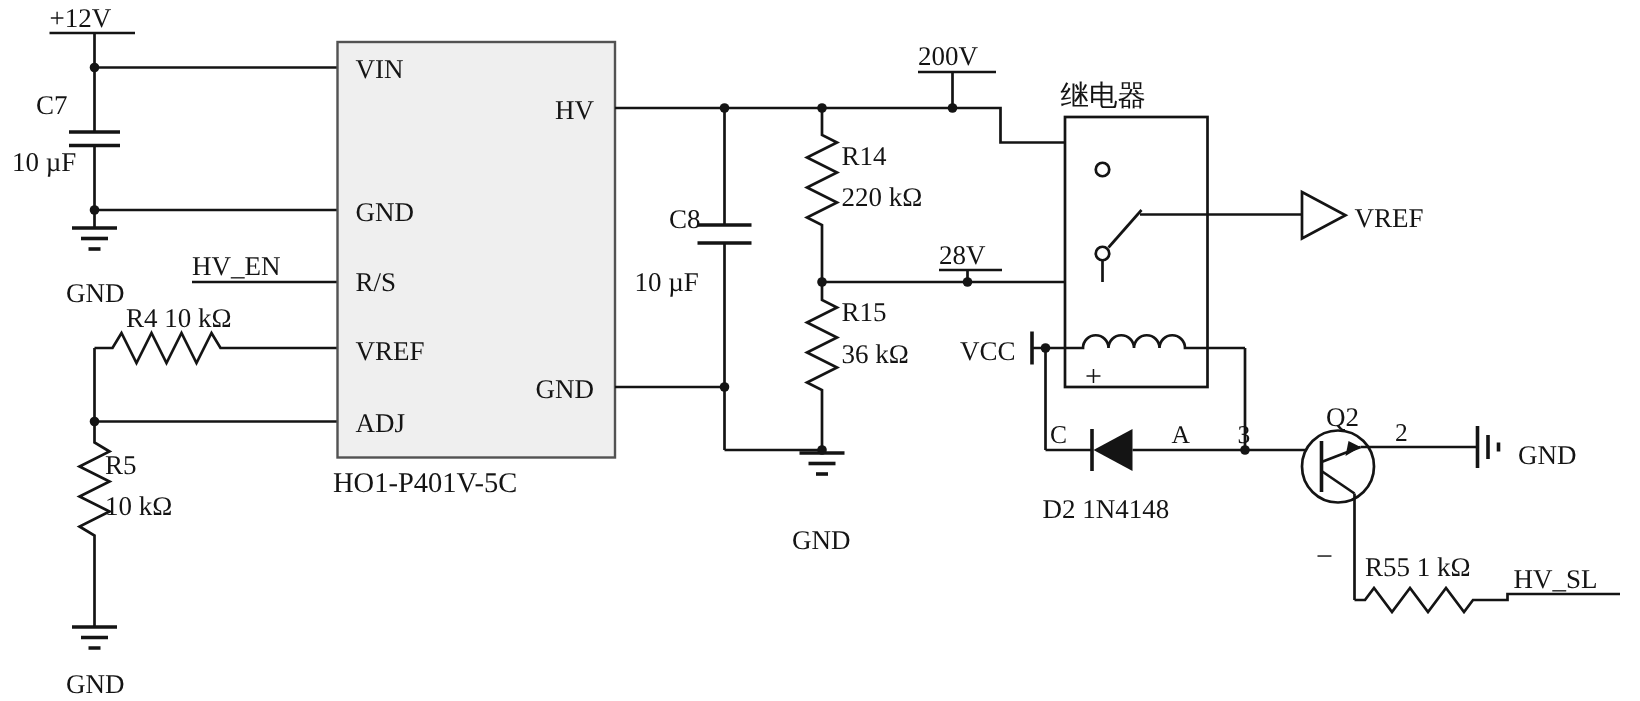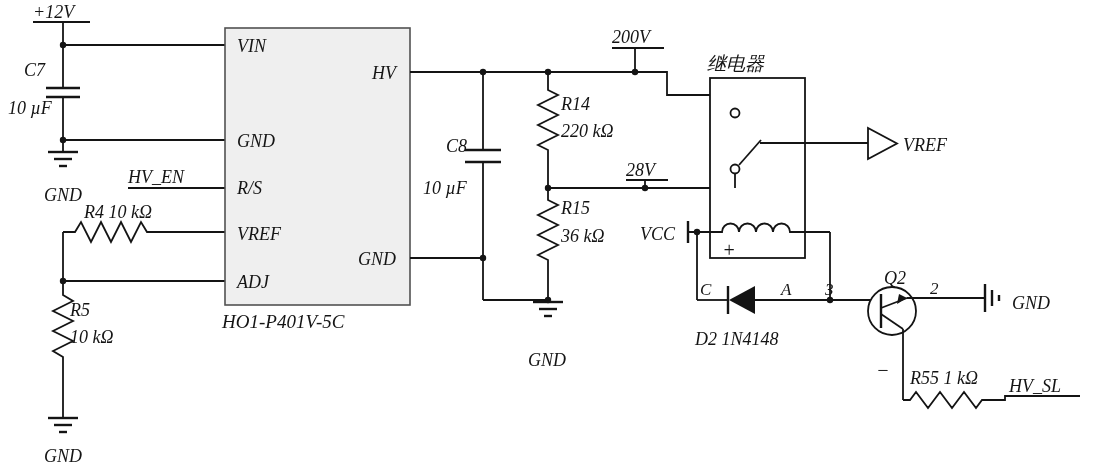--- a/index.html
+++ b/index.html
@@ -1,16 +1,16 @@
 <!DOCTYPE html>
 <html><head>
 <meta charset="utf-8">
 <style>
   html, body { margin: 0; padding: 0; background: #ffffff; }
-  .stage { width: 1093px; height: 467px; background: #ffffff; position: relative; font-style: italic; }
+  .stage { width: 1093px; height: 467px; background: #ffffff; position: relative; }
   svg { display: block; }
   .lbl {
     font-family: "Liberation Serif", "DejaVu Serif", serif;
     font-size: 18px;
     fill: #141414;
   }
   .s17 { font-size: 17px; }
   .s19 { font-size: 19px; }
   .s20 { font-size: 20px; }
   .wire { stroke: #141414; stroke-width: 1.8; fill: none; }

